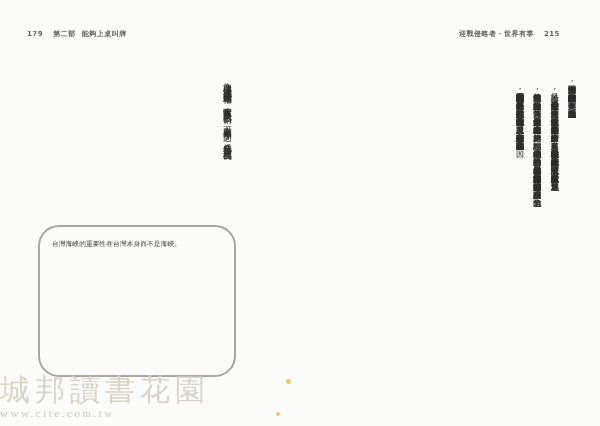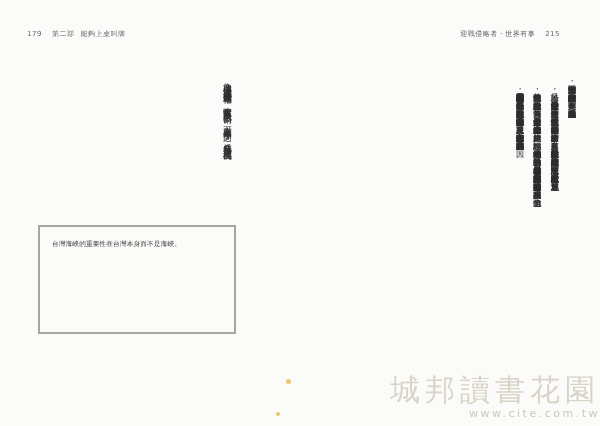--- a/index.html
+++ b/index.html
@@ -8,21 +8,21 @@
     background:#fbfbf9;
     font-family:"DejaVu Sans",sans-serif;
   }
   
   .running-head{
     position:absolute;top:29px;font-size:7px;color:#666;
     letter-spacing:.5px;white-space:nowrap;
   }
   .running-head.left{left:27px;}
   .running-head.right{right:40px;}
-  .running-head span{margin-right:0;}
+  .running-head span{margin-right:0;font-weight:bold;}
   .rh-gap{display:inline-block;width:10px;}
   .rh-gap-sm{display:inline-block;width:6px;}
 
   
   .vtext{
     writing-mode:vertical-rl;
     text-orientation:upright;
     color:#2e2e2e;
     overflow:hidden;
   }
@@ -36,34 +36,34 @@
   
   .main-left{
     position:absolute;top:76px;right:363px;
     height:150px;width:78px;
     font-size:8.5px;line-height:18.5px;letter-spacing:.9px;
   }
 
   
   .quote-box{
     position:absolute;left:38px;top:225px;
-    width:198px;height:109px;box-sizing:border-box;
-    border:2px solid #a5a5a3;border-radius:0;
+    width:198px;height:152px;box-sizing:border-box;
+    border:2px solid #a5a5a3;border-radius:21px;
     padding:11px 10px 6px 12px;
     background:#fbfbf9;
   }
   .quote-box p{
     margin:0;font-size:6.7px;line-height:13.3px;color:#3a3a3a;
     text-align:justify;letter-spacing:.1px;
   }
 
   
   .watermark{
     position:absolute;left:0;top:374px;width:600px;
-    text-align:right;pointer-events:none;
+    text-align:left;pointer-events:none;font-family:Liberation Serif, serif;
   }
   .wm-brand{
     font-size:30px;letter-spacing:5px;color:#d9d3c8;
     line-height:32px;white-space:nowrap;
   }
   .wm-url{
     font-size:11px;letter-spacing:2.5px;color:#cdc7be;
     margin-top:1px;
   }
   .wm-dot{

